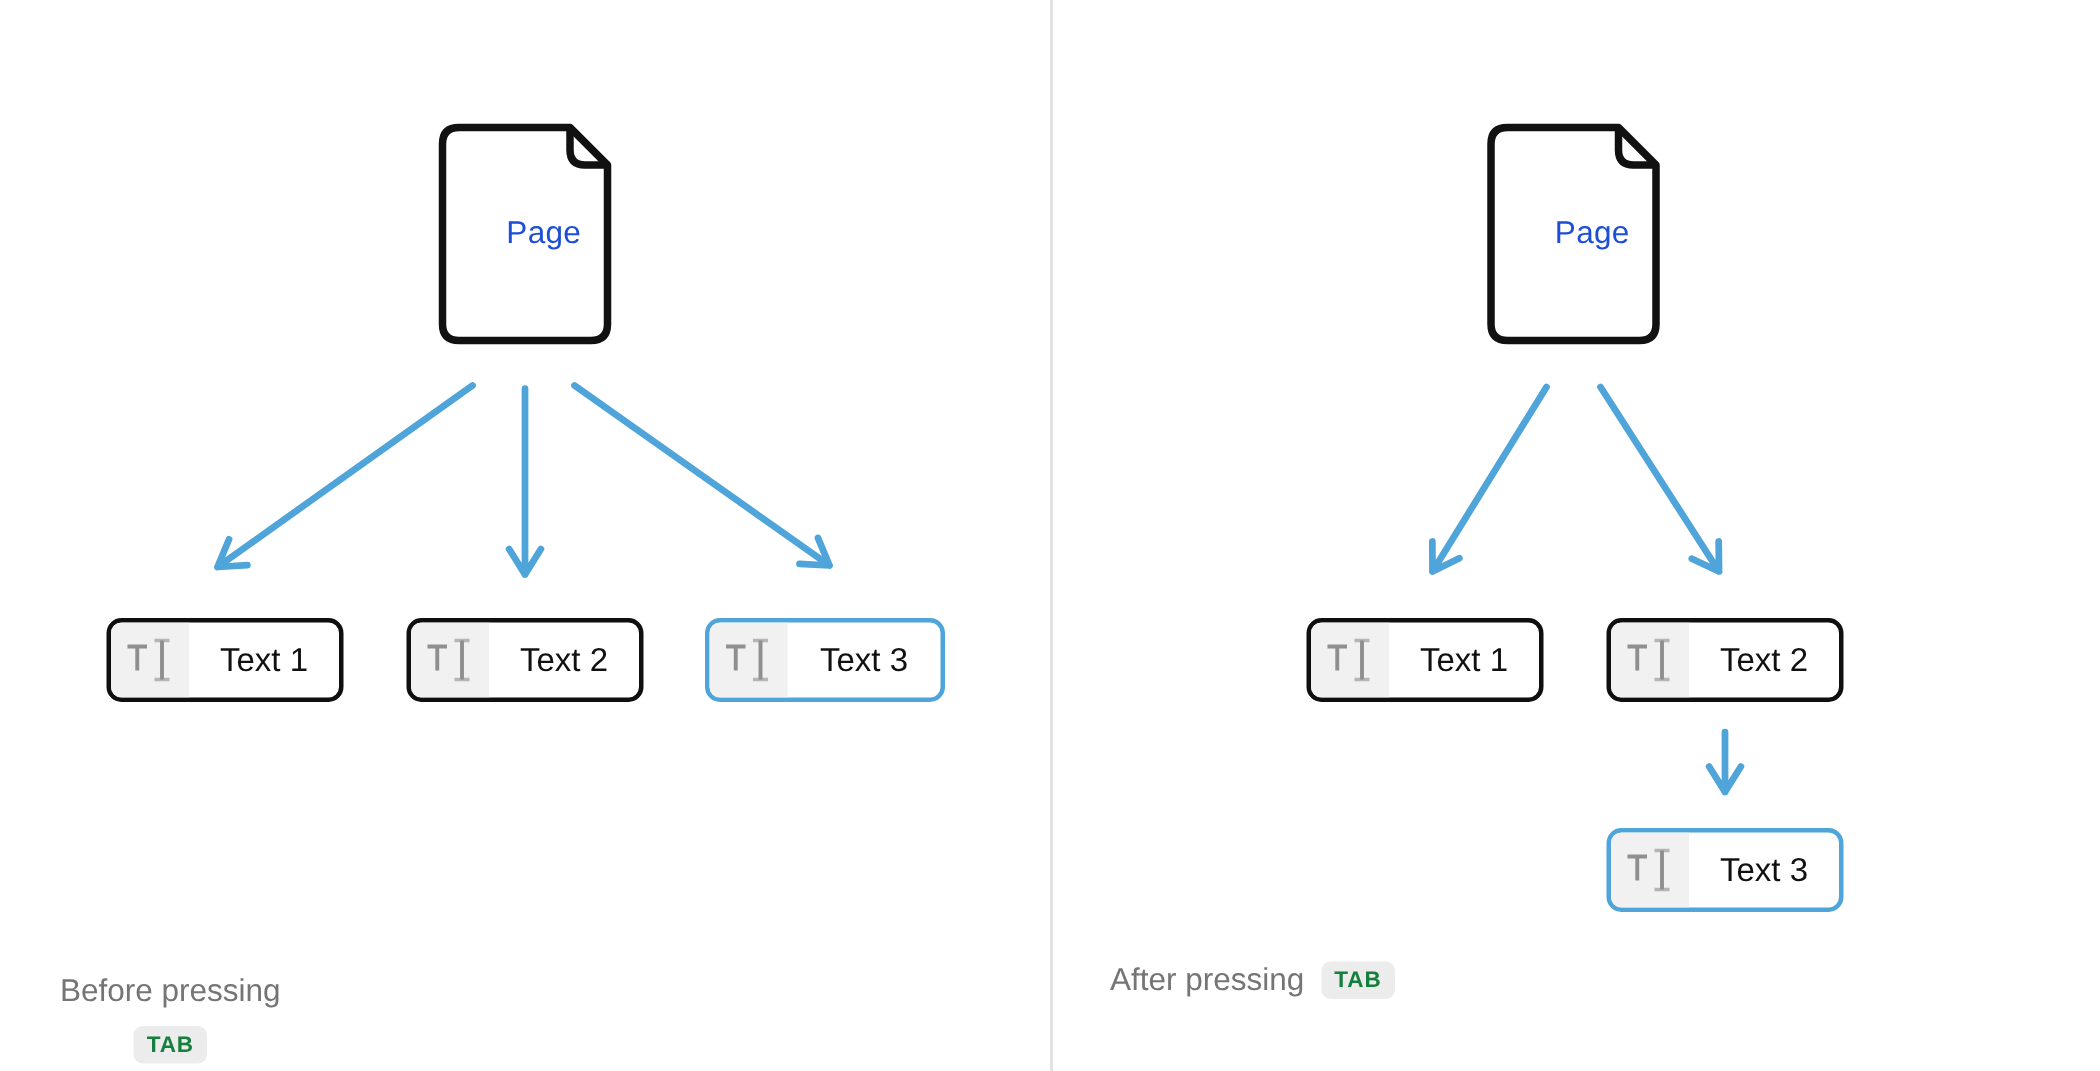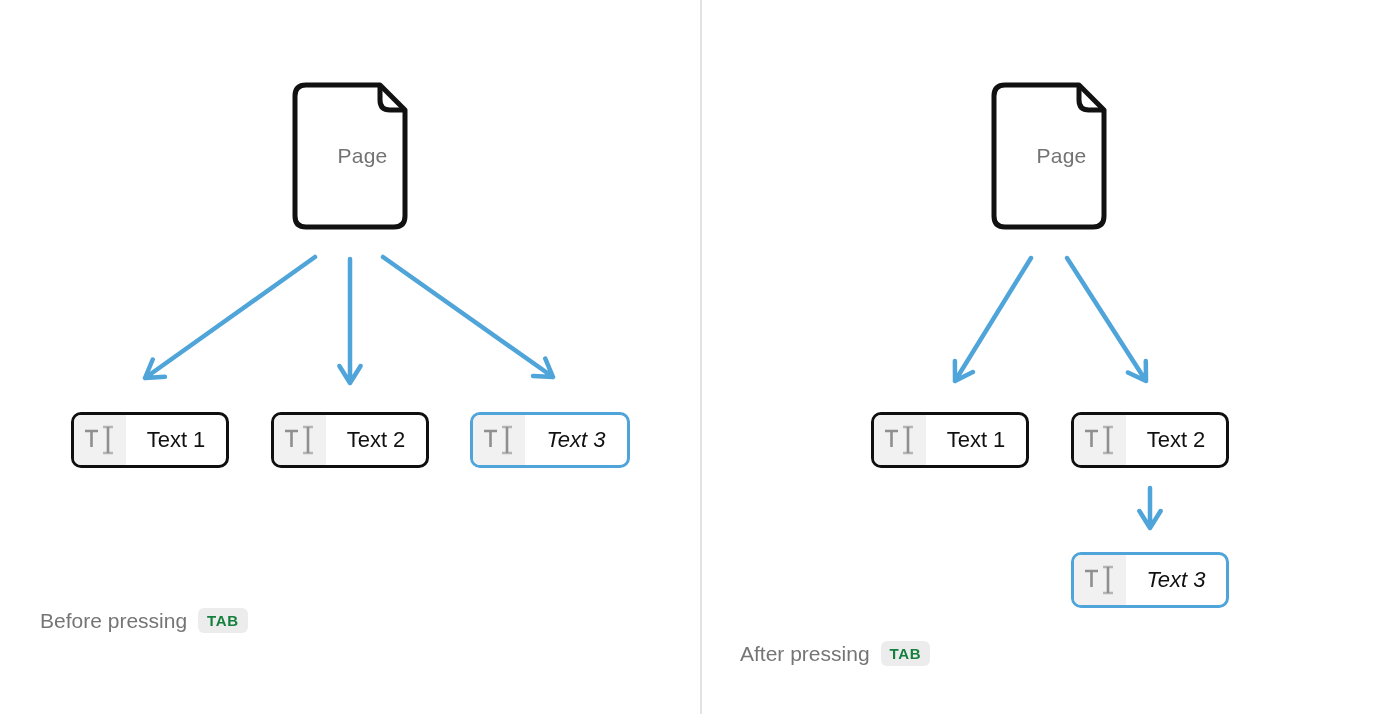--- a/index.html
+++ b/index.html
@@ -14,40 +14,40 @@
     position:absolute; left:700px; top:0;
     width:2px; height:714px;
     background:#e2e2e2;
   }
   
   .page-icon { position:absolute; width:116px; height:148px; }
   .page-icon svg { display:block; width:100%; height:100%; }
   .page-label {
     position:absolute; inset:0;
     display:flex; align-items:center; justify-content:center;
-    font-size:21px; color:#737373; letter-spacing:0.2px;margin-left:25px;
+    font-size:21px; color:#1d4ed8; letter-spacing:0.2px;margin-left:25px;
   }
   
   .arrows {
     position:absolute; left:0; top:0;
     width:1400px; height:714px;
     color:var(--accent, #4fa4d9);
     pointer-events:none;
   }
   .arrows path { stroke:currentColor; stroke-width:4.5; fill:none;
     stroke-linecap:round; stroke-linejoin:round; }
   
   .block {
     position:absolute; height:56px; width:158px;
     box-sizing:border-box;
     display:flex; align-items:stretch;
     border:3px solid #0f0f0f; border-radius:10px;
     background:#fff; overflow:hidden;
   }
-  .block.highlighted { border-color:var(--accent, #4fa4d9);font-style:italic; }
+  .block.highlighted { border-color:var(--accent, #4fa4d9); }
   .block-icon {
     flex:0 0 52px;
     background:#f1f1f1;
     display:flex; align-items:center; justify-content:center;
   }
   .block-label {
     flex:1;
     display:flex; align-items:center; justify-content:center;
     font-size:22px; color:#111;
   }
@@ -117,21 +117,21 @@
       <span class="block-icon">
         <svg width="36" height="32" viewBox="0 0 36 32" xmlns="http://www.w3.org/2000/svg">
           <path d="M3 7 H16 M9.5 7 V23" stroke="#8f8f8f" stroke-width="2.6" fill="none"></path>
           <path d="M21 3 H31 M21 29 H31" stroke="#b5b5b5" stroke-width="2.4" fill="none"></path>
           <path d="M26 3 V29" stroke="#8f8f8f" stroke-width="2.6" fill="none"></path>
         </svg>
       </span>
       <span class="block-label">Text 3</span>
     </div>
 
-    <div class="caption" style="left:40px; top:608px;">
+    <div class="caption" style="left:40px; top:649px;flex-direction:column;">
       <span>Before pressing</span>
       <span class="key">TAB</span>
     </div>
   </section>
 
   <section>
 
     <div class="page-icon" style="left:991px; top:82px;">
       <svg viewBox="0 0 116 148" xmlns="http://www.w3.org/2000/svg">
         <path d="M88 3 H14 Q3 3 3 14 V134 Q3 145 14 145 H102 Q113 145 113 134 V28 L88 3 Z" fill="#ffffff" stroke="#111" stroke-width="5" stroke-linejoin="round"></path>

